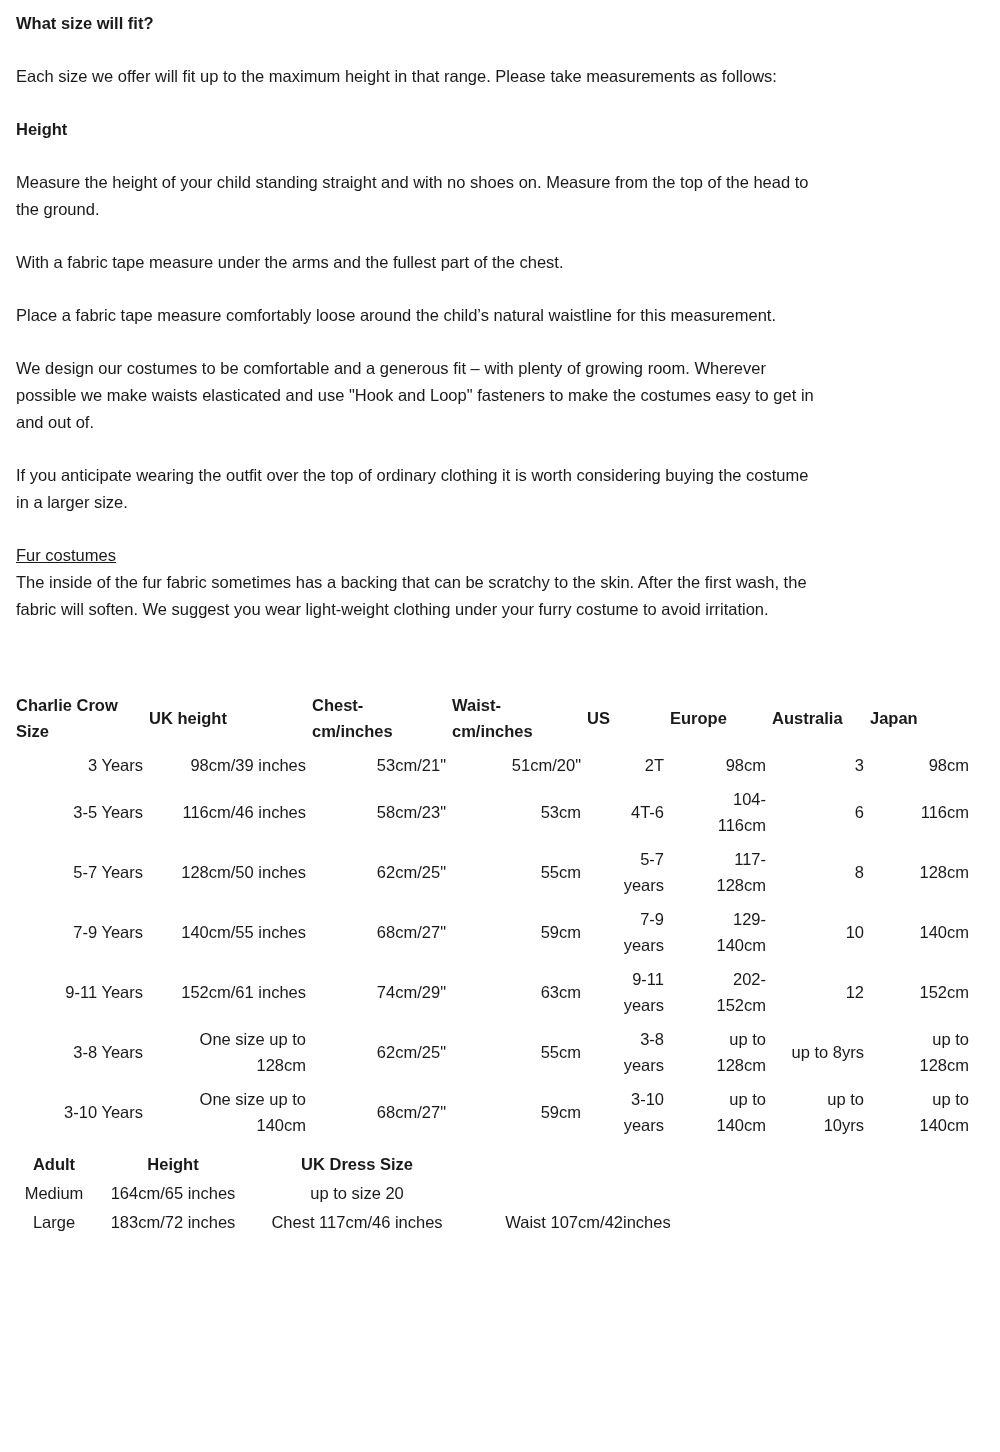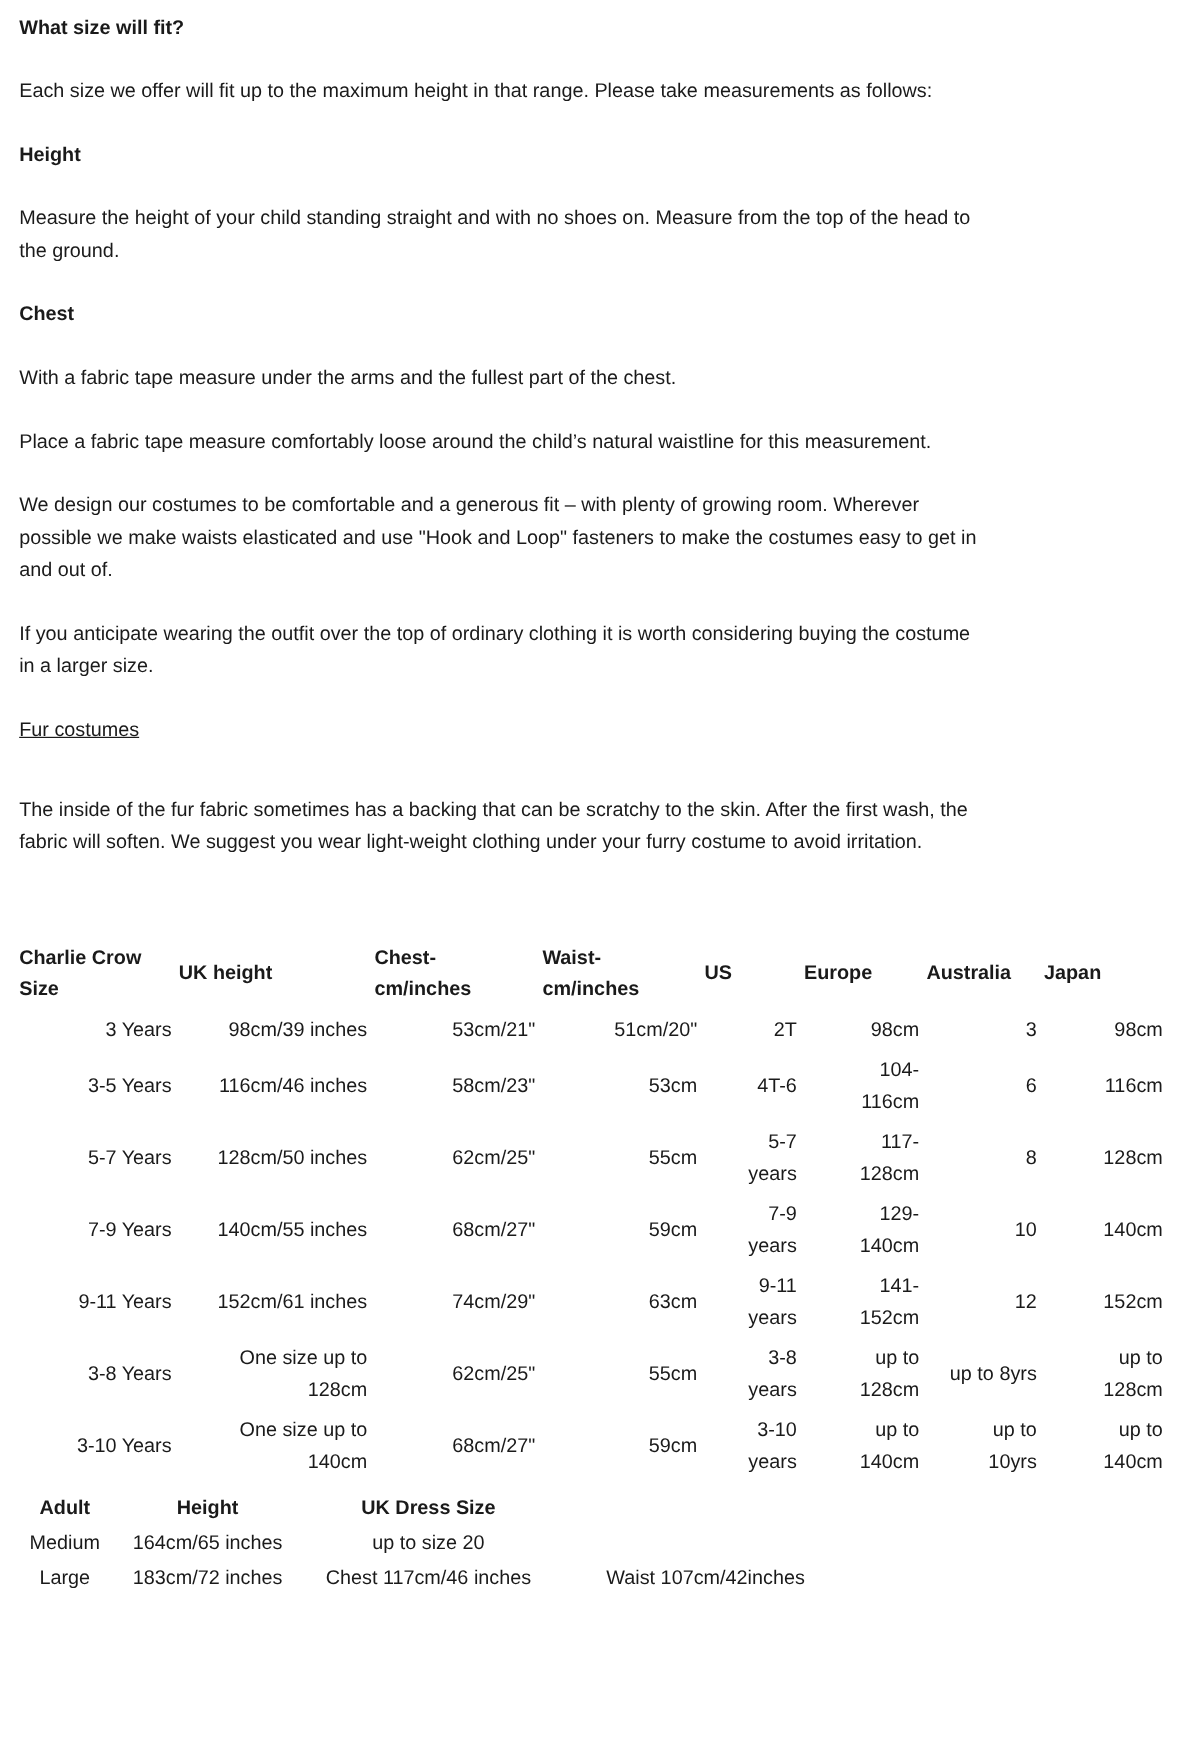--- a/index.html
+++ b/index.html
@@ -24,21 +24,21 @@
     margin-bottom: 26px;
   }
   .heading {
     font-weight: bold;
   }
   .underlined {
     font-weight: normal;
     text-decoration: underline;
     margin-bottom: 0;
   }
-  .no-gap-bottom { margin-bottom: 0; margin-top: 40px; }
+  .no-gap-bottom { margin-bottom: 0; }
 
   table.size-chart {
     margin-top: 65px;
     width: 100%;
     border-collapse: collapse;
     table-layout: fixed;
   }
   table.size-chart th, table.size-chart td {
     font-size: 16.5px;
     line-height: 26px;
@@ -72,21 +72,20 @@
 <div class="page">
 
   <div class="blk heading">What size will fit?</div>
 
   <div class="blk">Each size we offer will fit up to the maximum height in that range. Please take measurements as follows:</div>
 
   <div class="blk heading">Height</div>
   <div class="blk">Measure the height of your child standing straight and with no shoes on. Measure from the top of the head to
 the ground.</div>
 
-  <div class="blk heading">Chest</div>
   <div class="blk">With a fabric tape measure under the arms and the fullest part of the chest.</div>
 
   <div class="blk">Place a fabric tape measure comfortably loose around the child’s natural waistline for this measurement.</div>
 
   <div class="blk">We design our costumes to be comfortable and a generous fit – with plenty of growing room. Wherever
 possible we make waists elasticated and use "Hook and Loop" fasteners to make the costumes easy to get in
 and out of.</div>
 
   <div class="blk">If you anticipate wearing the outfit over the top of ordinary clothing it is worth considering buying the costume
 in a larger size.</div>
@@ -167,21 +166,21 @@
         <td>10</td>
         <td>140cm</td>
       </tr>
       <tr>
         <td>9-11 Years</td>
         <td>152cm/61 inches</td>
         <td>74cm/29"</td>
         <td>63cm</td>
         <td>9-11
 years</td>
-        <td>141-
+        <td>202-
 152cm</td>
         <td>12</td>
         <td>152cm</td>
       </tr>
       <tr>
         <td>3-8 Years</td>
         <td>One size up to
 128cm</td>
         <td>62cm/25"</td>
         <td>55cm</td>

